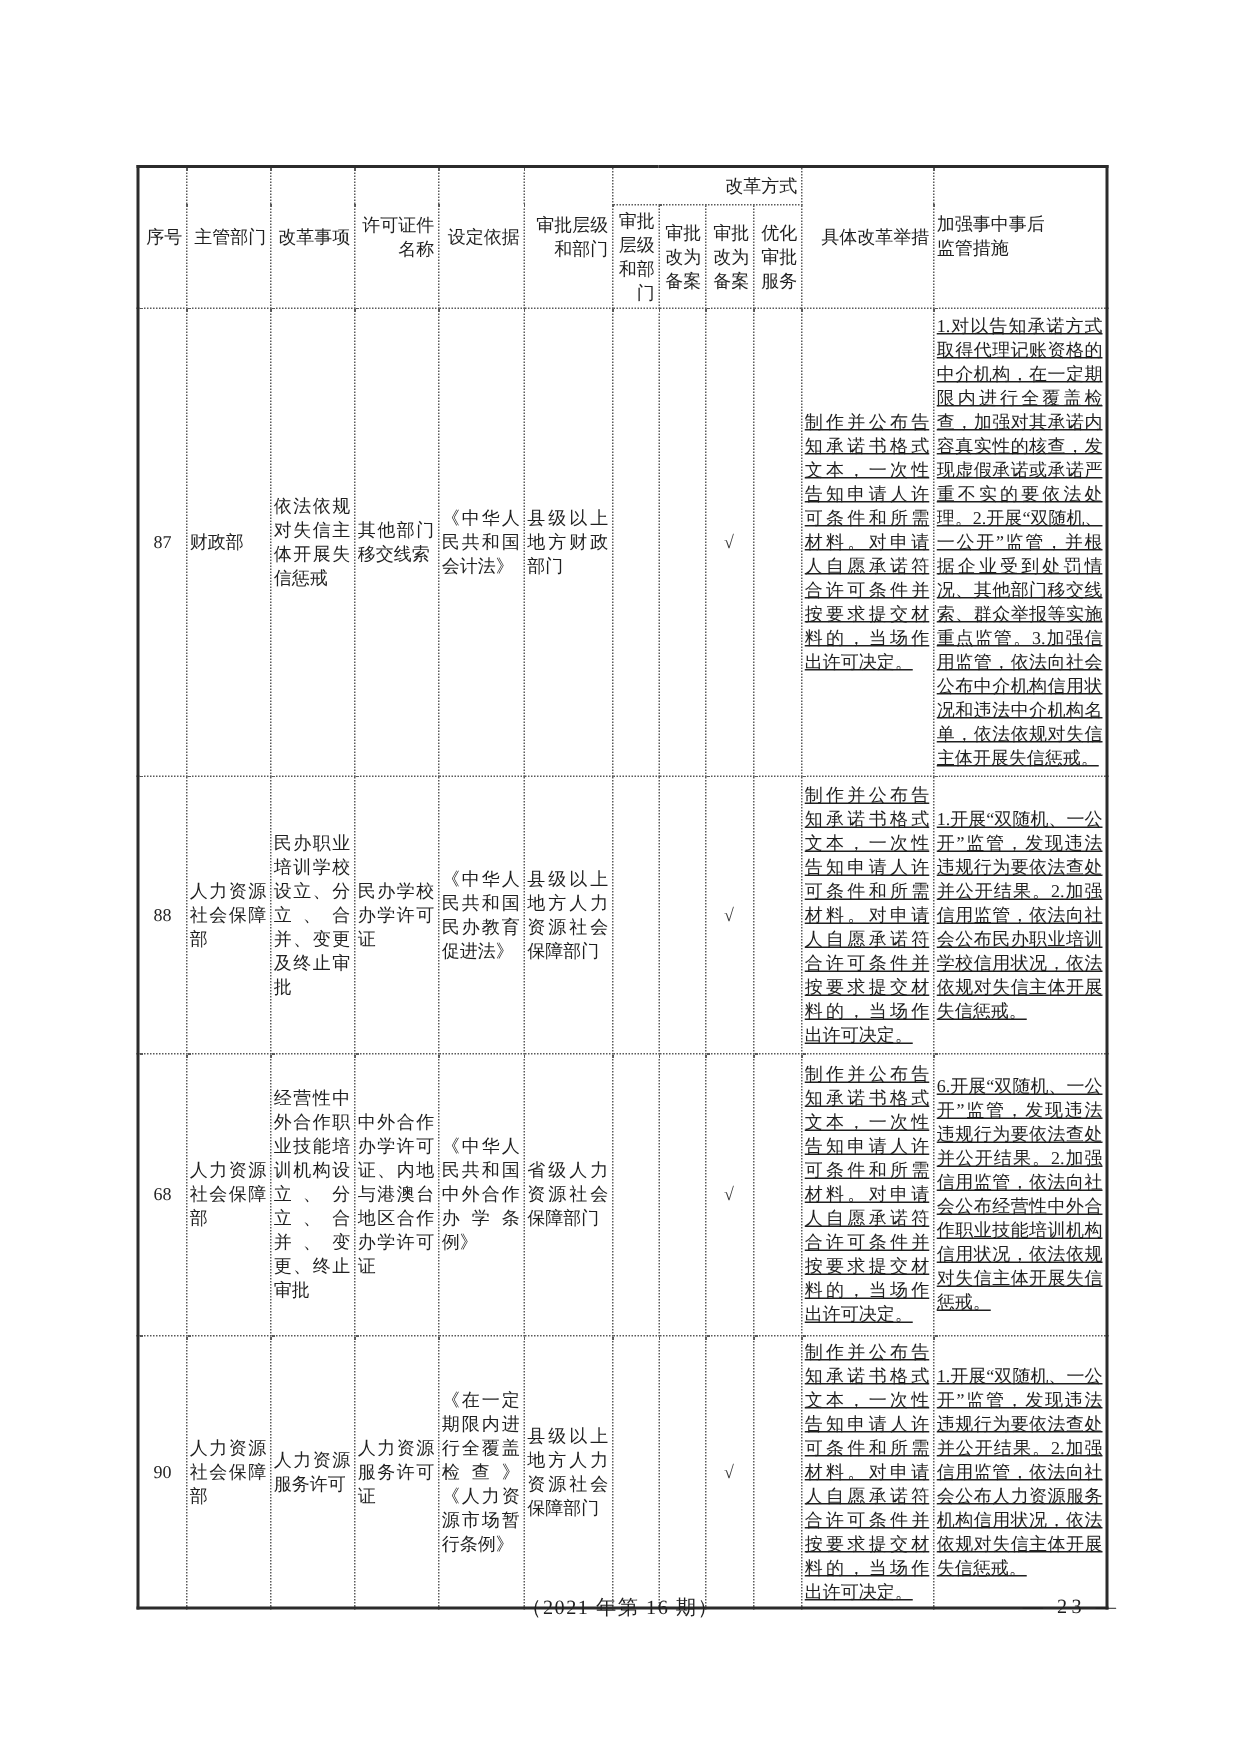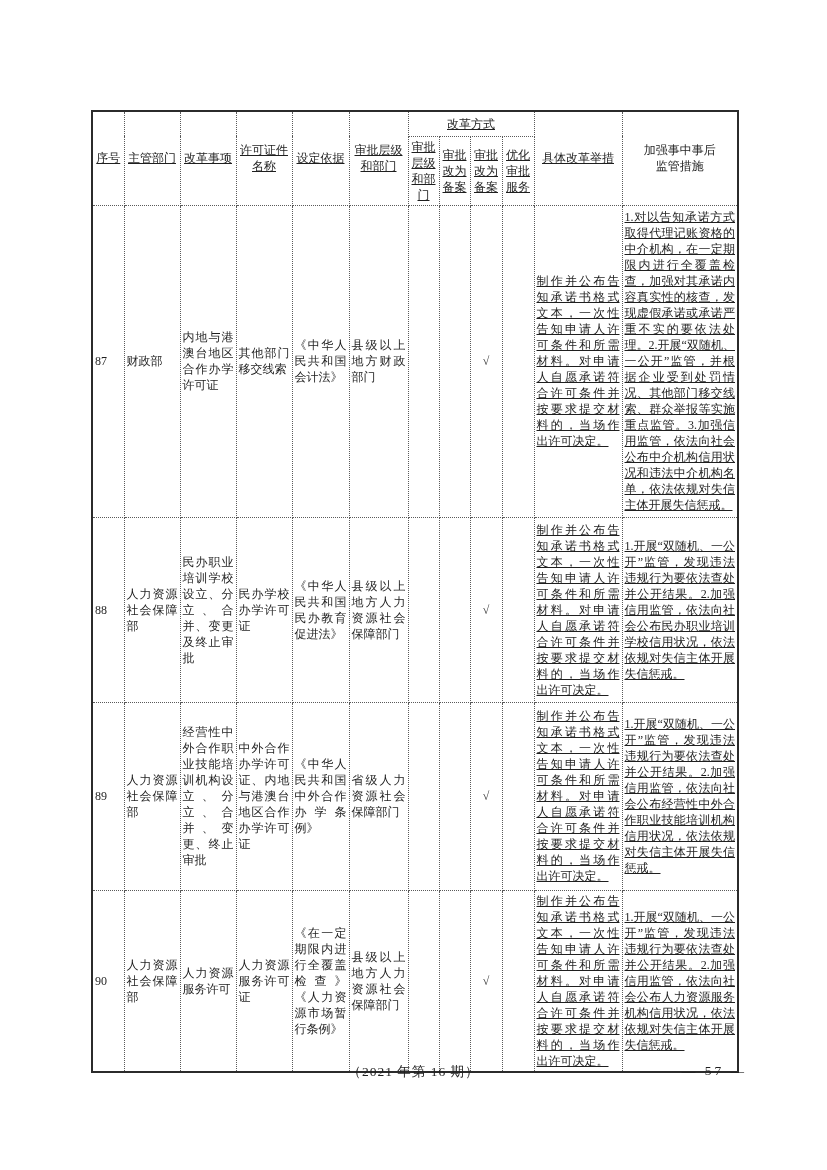--- a/index.html
+++ b/index.html
@@ -27,24 +27,24 @@
     vertical-align:middle;
     overflow:hidden;
     word-break:break-all;
   }
   tr.h-top  { height:25px; }
   tr.h-sub  { height:58px; }
   tr.r87 { height:312px; }
   tr.r88 { height:185px; }
   tr.r89 { height:188px; }
   tr.r90 { height:180px; }
-  .c-center { }
+  .c-center { text-align:center; }
   .c-just   { text-align:justify; text-justify:inter-ideograph; }
-  th.hdr { text-align:center;text-decoration:underline; }
-  th.hdr-pre { white-space:pre-line; text-align:center; }
+  th.hdr { text-align:right; }
+  th.hdr-pre { white-space:pre-line; text-align:left;font-family:Liberation Mono, monospace; }
   td.check { text-align:center; font-size:13px; color:#3a3a3a; }
   td.longtext { padding:3px 3px;text-decoration:underline; }
   .footer-issue {
     position:absolute; left:0; top:1063px; width:827px;
     text-align:center; font-size:13.5px; letter-spacing:1px;
   }
   .footer-page {
     position:absolute; right:80px; top:1063px;
     font-size:13.5px; letter-spacing:3px;
   }
@@ -84,21 +84,21 @@
     <tr class="h-sub">
       <th class="hdr">审批层级和部门</th>
       <th class="hdr">审批改为备案</th>
       <th class="hdr">审批改为备案</th>
       <th class="hdr">优化审批服务</th>
     </tr>
 
     <tr class="r87">
       <td class="c-center">87</td>
       <td class="c-just">财政部</td>
-      <td class="c-just">内地与港澳台地区合作办学许可证</td>
+      <td class="c-just">依法依规对失信主体开展失信惩戒</td>
       <td class="c-just">其他部门移交线索</td>
       <td class="c-just">《中华人民共和国会计法》</td>
       <td class="c-just">县级以上地方财政部门</td>
       <td class="check"></td>
       <td class="check"></td>
       <td class="check">√</td>
       <td class="check"></td>
       <td class="c-just longtext">制作并公布告知承诺书格式文本，一次性告知申请人许可条件和所需材料。对申请人自愿承诺符合许可条件并按要求提交材料的，当场作出许可决定。</td>
       <td class="c-just longtext">1.对以告知承诺方式取得代理记账资格的中介机构，在一定期限内进行全覆盖检查，加强对其承诺内容真实性的核查，发现虚假承诺或承诺严重不实的要依法处理。2.开展“双随机、一公开”监管，并根据企业受到处罚情况、其他部门移交线索、群众举报等实施重点监管。3.加强信用监管，依法向社会公布中介机构信用状况和违法中介机构名单，依法依规对失信主体开展失信惩戒。</td>
     </tr>
@@ -112,32 +112,32 @@
       <td class="c-just">县级以上地方人力资源社会保障部门</td>
       <td class="check"></td>
       <td class="check"></td>
       <td class="check">√</td>
       <td class="check"></td>
       <td class="c-just longtext">制作并公布告知承诺书格式文本，一次性告知申请人许可条件和所需材料。对申请人自愿承诺符合许可条件并按要求提交材料的，当场作出许可决定。</td>
       <td class="c-just longtext">1.开展“双随机、一公开”监管，发现违法违规行为要依法查处并公开结果。2.加强信用监管，依法向社会公布民办职业培训学校信用状况，依法依规对失信主体开展失信惩戒。</td>
     </tr>
 
     <tr class="r89">
-      <td class="c-center">89</td>
+      <td class="c-center">68</td>
       <td class="c-just">人力资源社会保障部</td>
       <td class="c-just">经营性中外合作职业技能培训机构设立、分立、合并、变更、终止审批</td>
       <td class="c-just">中外合作办学许可证、内地与港澳台地区合作办学许可证</td>
       <td class="c-just">《中华人民共和国中外合作办学条例》</td>
       <td class="c-just">省级人力资源社会保障部门</td>
       <td class="check"></td>
       <td class="check"></td>
       <td class="check">√</td>
       <td class="check"></td>
       <td class="c-just longtext">制作并公布告知承诺书格式文本，一次性告知申请人许可条件和所需材料。对申请人自愿承诺符合许可条件并按要求提交材料的，当场作出许可决定。</td>
-      <td class="c-just longtext">1.开展“双随机、一公开”监管，发现违法违规行为要依法查处并公开结果。2.加强信用监管，依法向社会公布经营性中外合作职业技能培训机构信用状况，依法依规对失信主体开展失信惩戒。</td>
+      <td class="c-just longtext">6.开展“双随机、一公开”监管，发现违法违规行为要依法查处并公开结果。2.加强信用监管，依法向社会公布经营性中外合作职业技能培训机构信用状况，依法依规对失信主体开展失信惩戒。</td>
     </tr>
 
     <tr class="r90">
       <td class="c-center">90</td>
       <td class="c-just">人力资源社会保障部</td>
       <td class="c-just">人力资源服务许可</td>
       <td class="c-just">人力资源服务许可证</td>
       <td class="c-just">《在一定期限内进行全覆盖检查》《人力资源市场暂行条例》</td>
       <td class="c-just">县级以上地方人力资源社会保障部门</td>
       <td class="check"></td>
@@ -145,13 +145,13 @@
       <td class="check">√</td>
       <td class="check"></td>
       <td class="c-just longtext">制作并公布告知承诺书格式文本，一次性告知申请人许可条件和所需材料。对申请人自愿承诺符合许可条件并按要求提交材料的，当场作出许可决定。</td>
       <td class="c-just longtext">1.开展“双随机、一公开”监管，发现违法违规行为要依法查处并公开结果。2.加强信用监管，依法向社会公布人力资源服务机构信用状况，依法依规对失信主体开展失信惩戒。</td>
     </tr>
   </tbody>
     </table>
 </div>
 
 <div class="footer-issue">（2021 年第 16 期）</div>
-<div class="footer-page">— 57 —</div>
+<div class="footer-page">— 23 —</div>
 
 </body></html>

